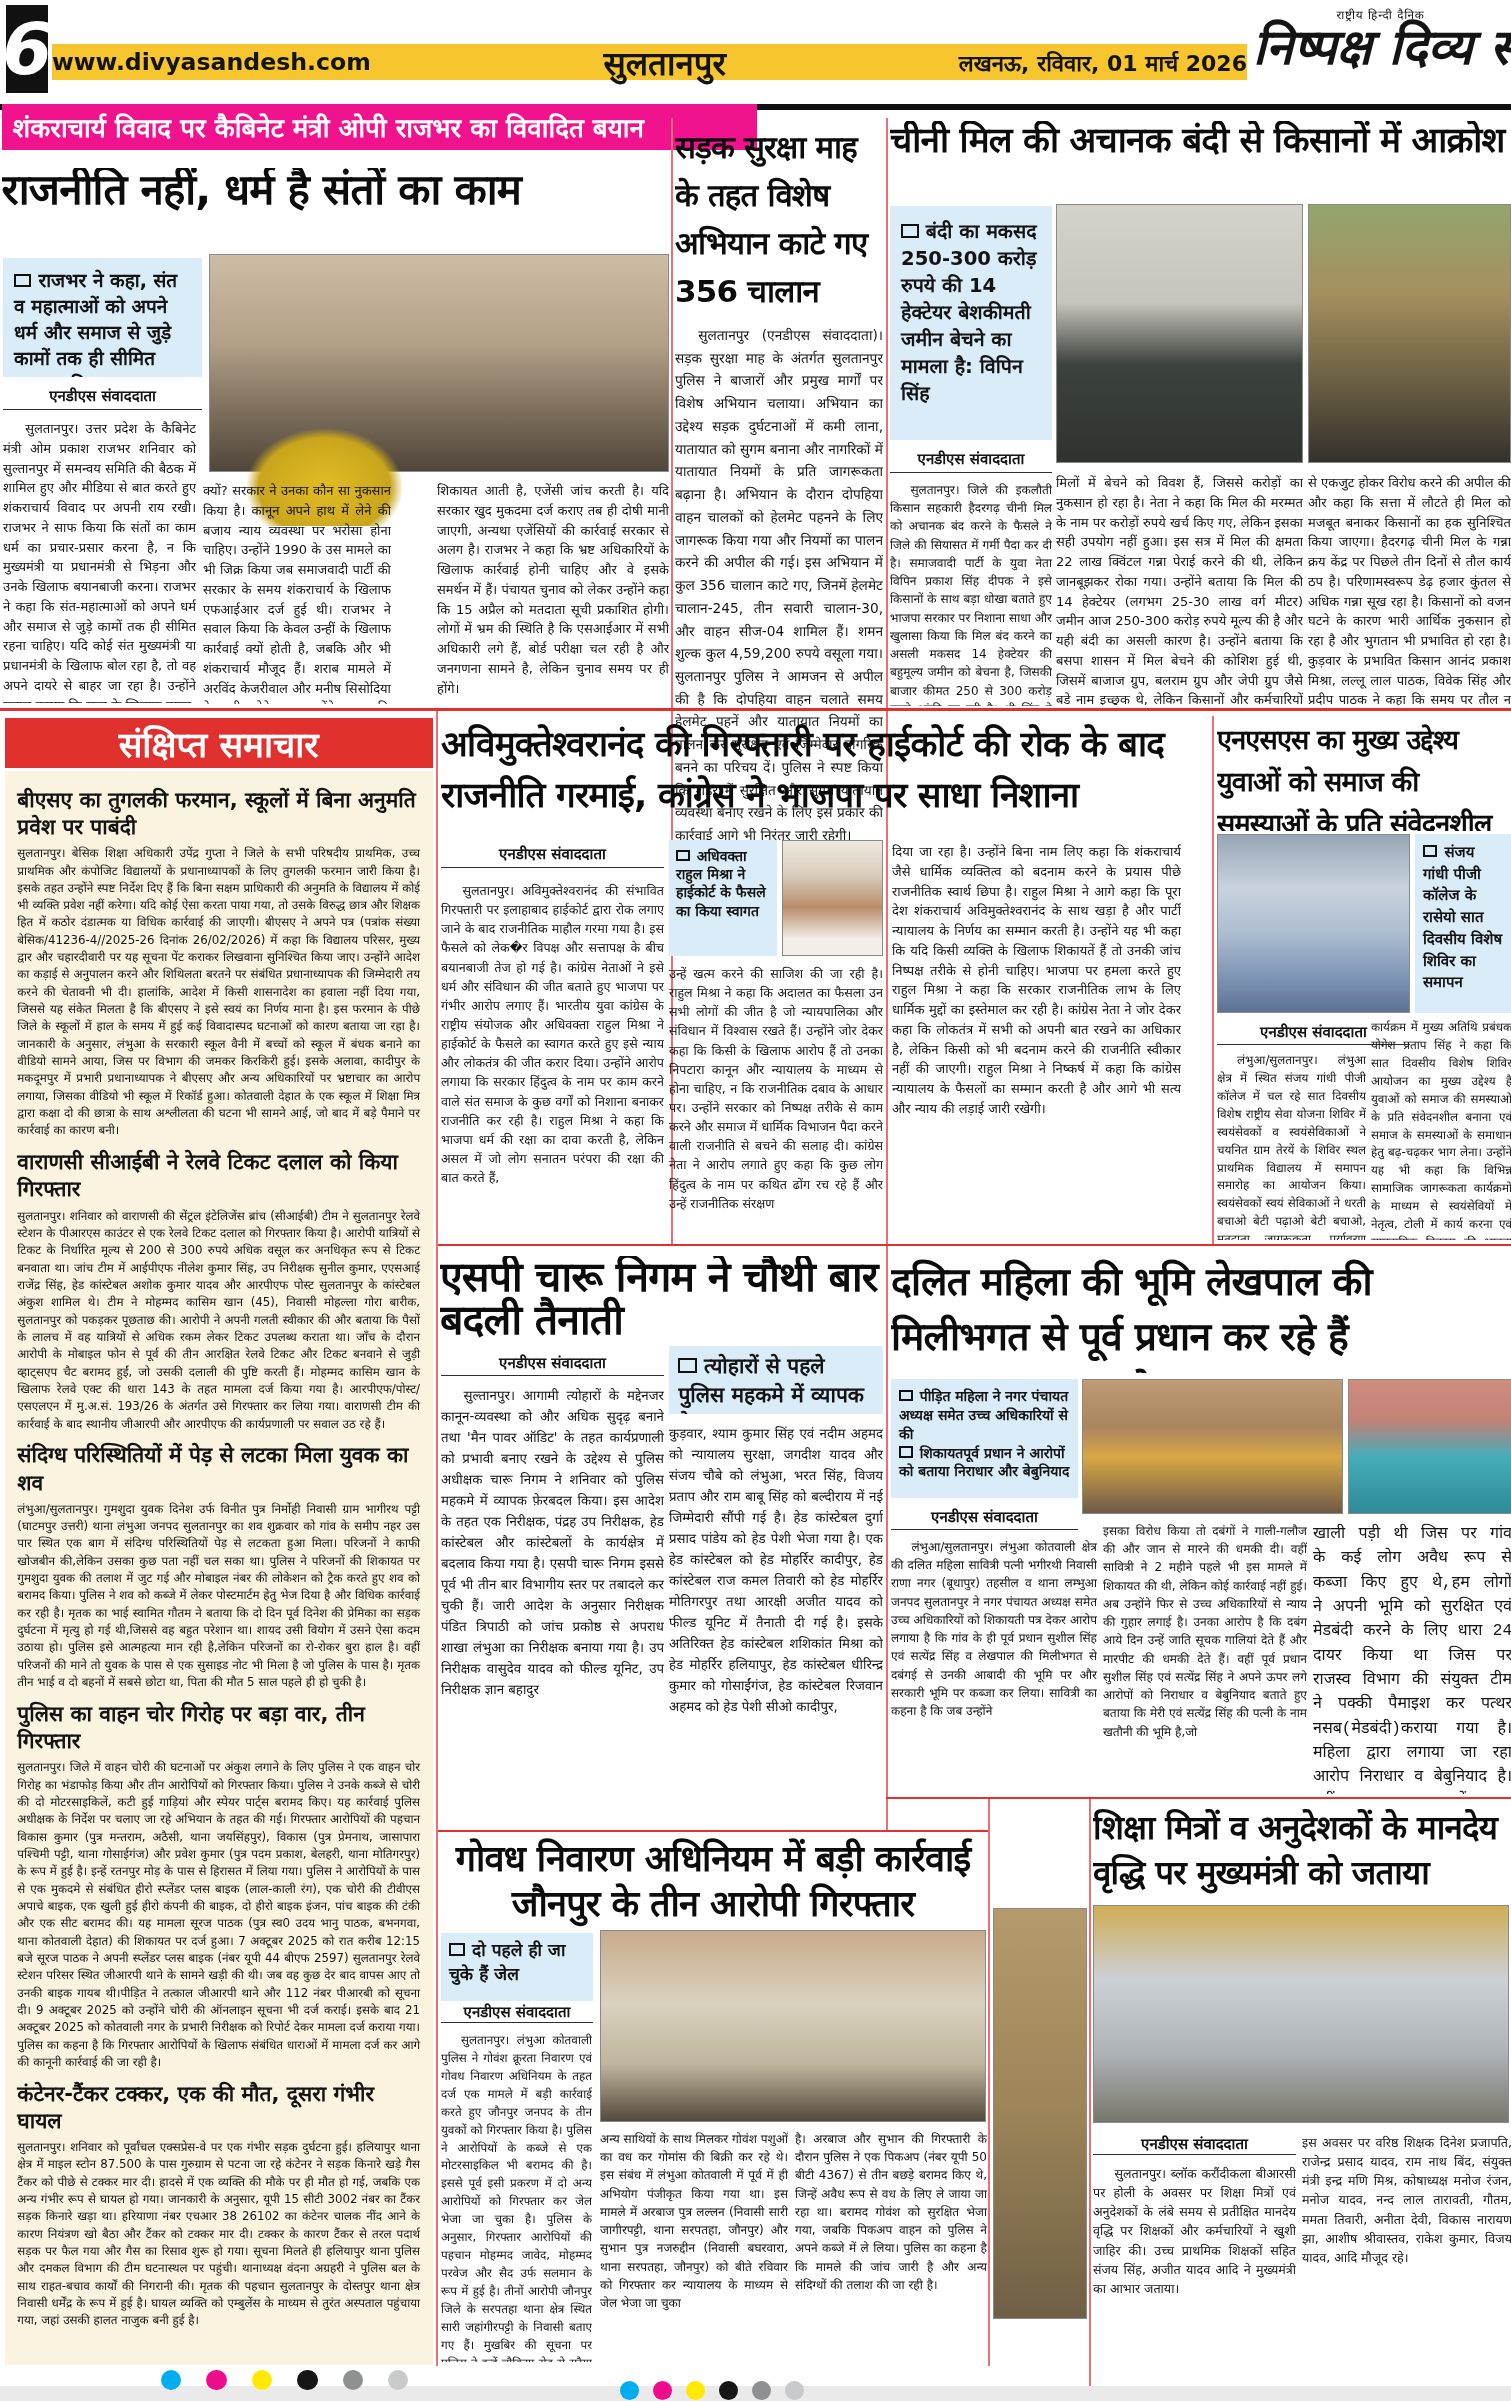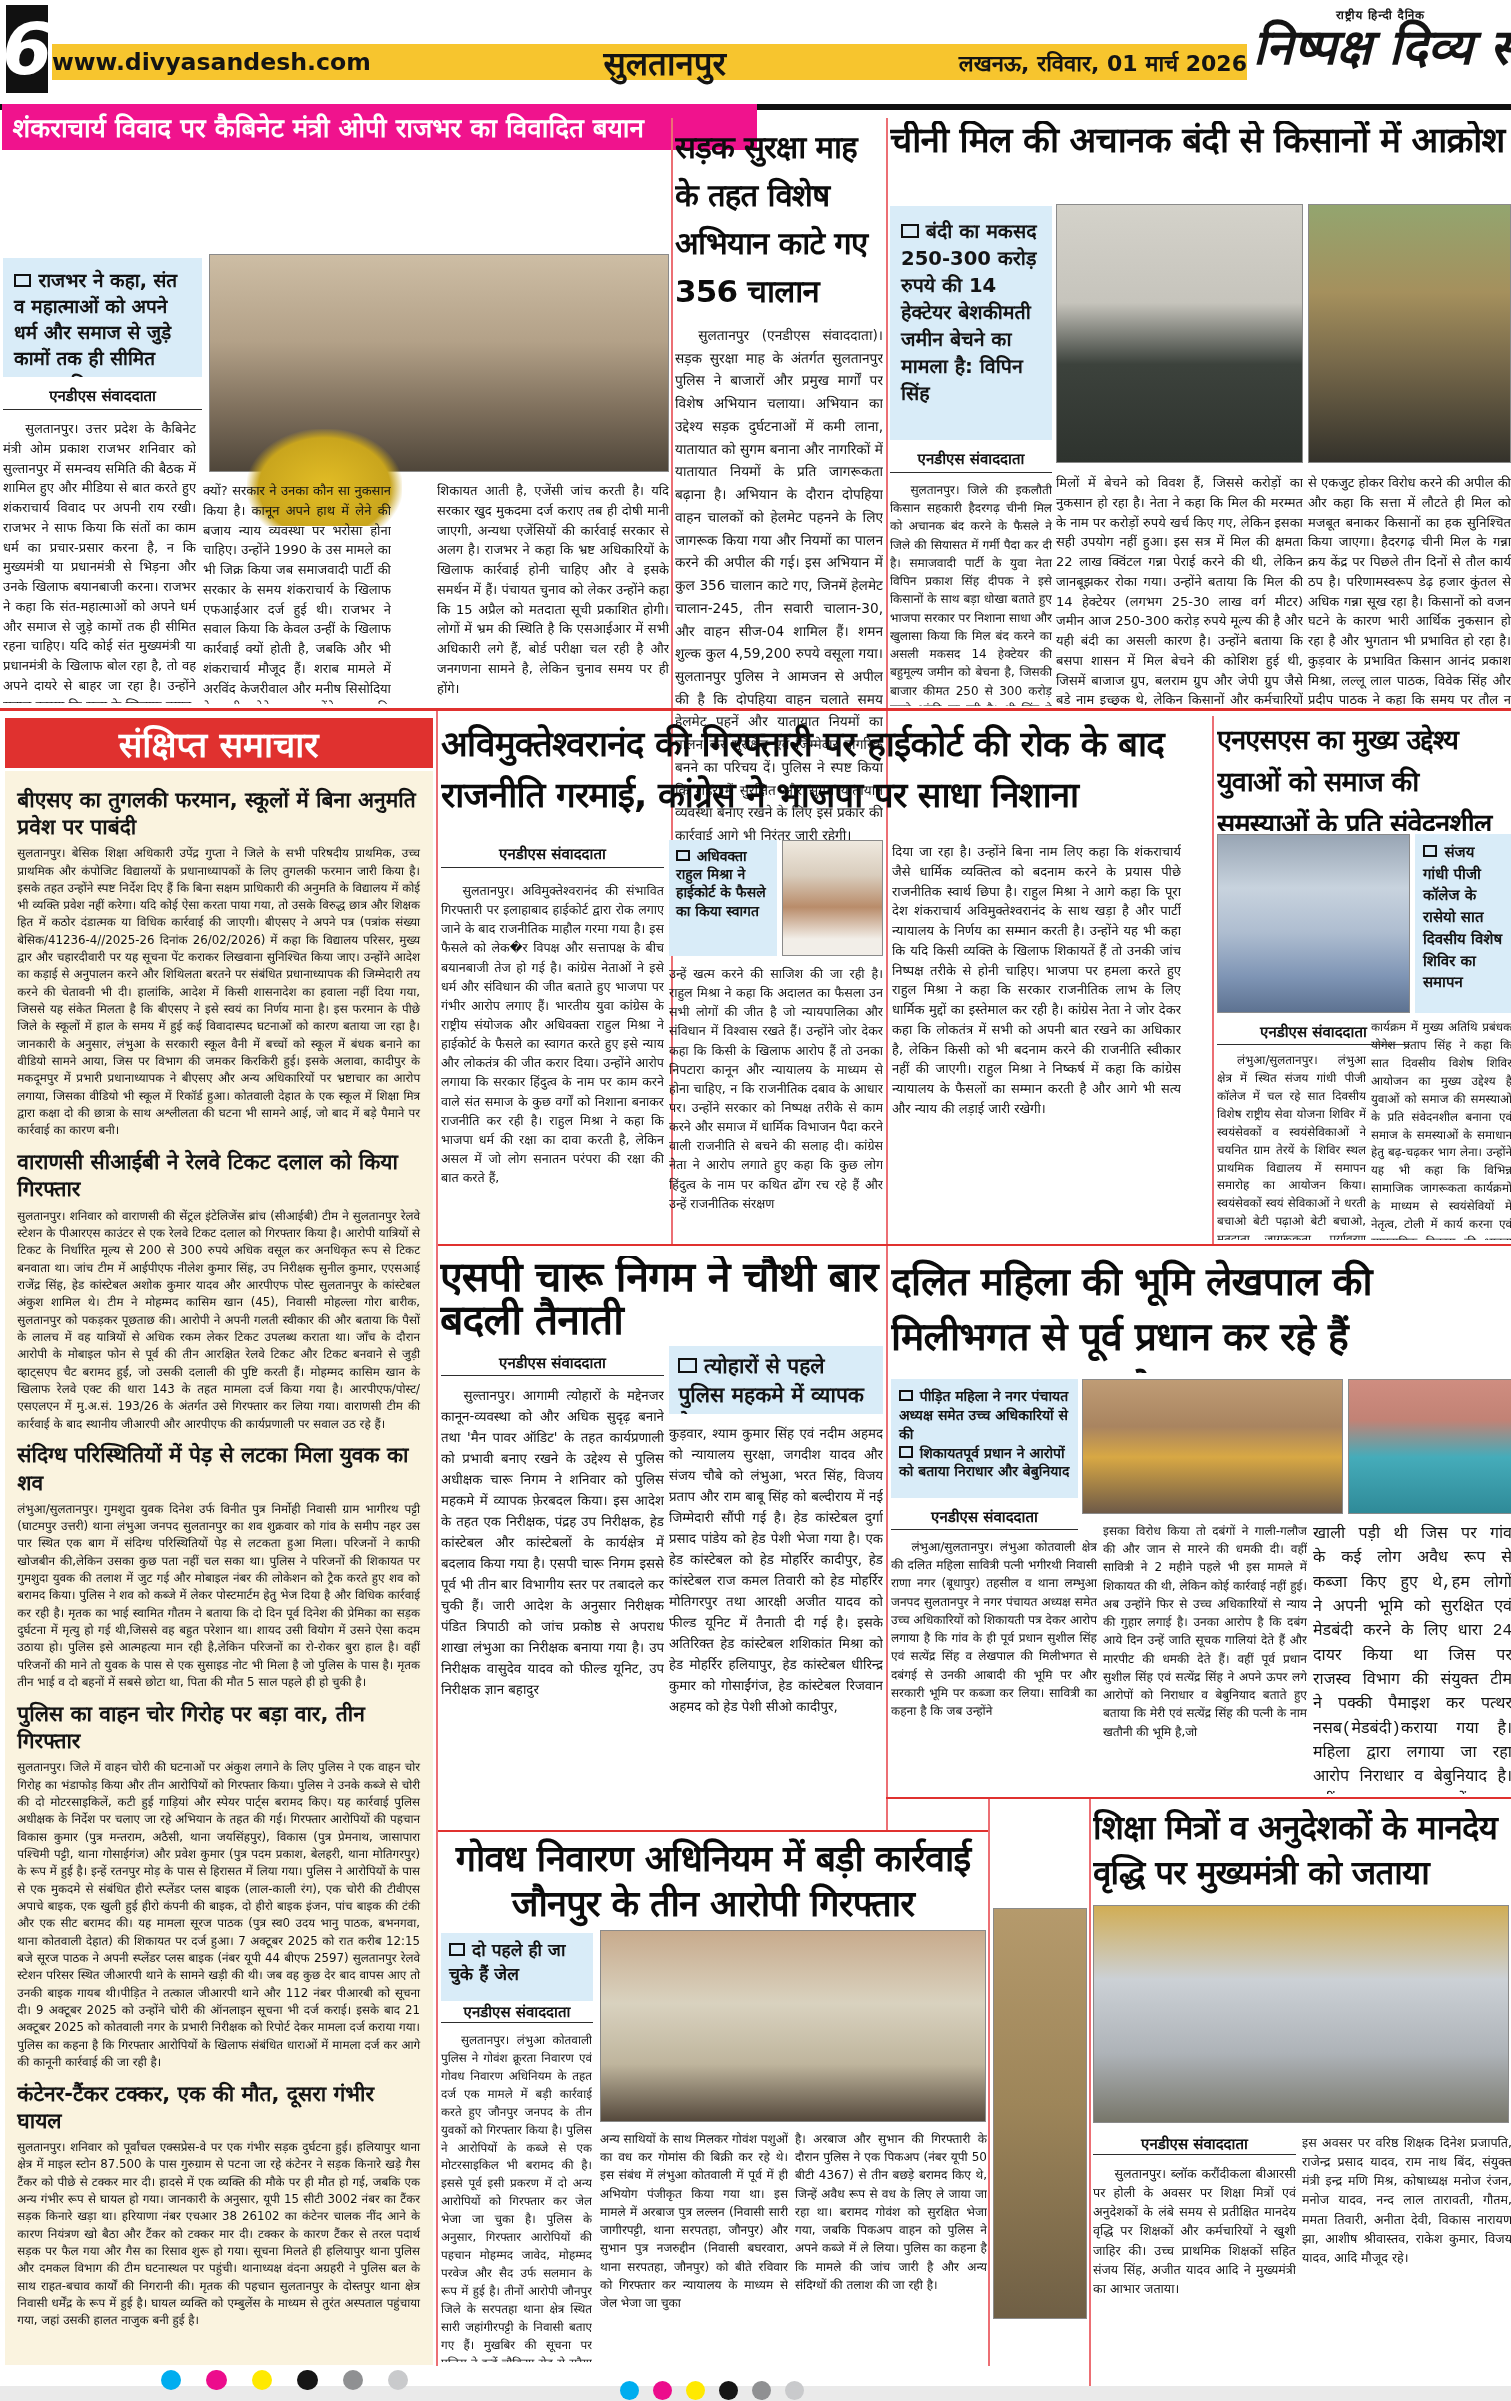--- a/index.html
+++ b/index.html
@@ -6,21 +6,21 @@
   .page{position:relative;width:1512px;height:2401px;background:#ffffff;overflow:hidden;
         font-family:"DejaVu Sans","Liberation Sans",sans-serif;color:#141414;}
   .abs{position:absolute;box-sizing:border-box;}
   
   .pagenum{background:#111;color:#fff;font-weight:800;display:flex;align-items:center;justify-content:center;font-size:72px;font-style:italic;}
   .topbar{background:#F7C52E;display:flex;align-items:center;justify-content:space-between;padding:0 0;}
   .topbar .site{font-weight:800;font-size:23.6px;}
   .topbar .edition{font-weight:800;font-size:33px;}
   .topbar .dateline{font-weight:800;font-size:22px;}
   .masthead-wrap{text-align:center;}
-  .masthead-tag{font-size:11.8px;font-weight:700;letter-spacing:0.8px;}
+  .masthead-tag{font-size:11.8px;font-weight:400;letter-spacing:0.8px;}
   .masthead{font-family:"DejaVu Serif","Liberation Serif",serif;font-style:italic;font-weight:800;font-size:49px;line-height:1.05;white-space:nowrap;}
   .black-rule{background:#101010;}
   
   .hrule{background:#E0312F;}
   .vrule{background:#EC6F74;}
   
   .kicker{background:#F0138D;color:#fff;font-weight:800;font-size:26px;display:flex;align-items:center;padding:0 11px;white-space:nowrap;overflow:hidden;}
   .headline{font-weight:800;color:#0c0c0c;letter-spacing:-0.8px;overflow:hidden;}
   .bluebox{background:#D9ECF8;font-weight:700;overflow:hidden;}
   .bullet{display:inline-block;width:0.70em;height:0.52em;border:2.4px solid #111;margin-right:7px;vertical-align:baseline;}
@@ -62,20 +62,21 @@
     <span class="edition">सुलतानपुर</span>
     <span class="dateline">लखनऊ, रविवार, 01 मार्च 2026</span>
   </div>
   <div class="abs masthead-wrap" style="left:1253px;top:6.3px;width:255px;height:94px;">
     <div class="masthead-tag">राष्ट्रीय हिन्दी दैनिक</div>
     <div class="masthead">निष्पक्ष दिव्य संदेश</div>
   </div>
   <div class="abs black-rule" style="left:0;top:104px;width:1512px;height:5.5px;"></div>
 
   <div class="abs kicker" style="left:1.6px;top:104px;width:755px;height:46px;">शंकराचार्य विवाद पर कैबिनेट मंत्री ओपी राजभर का विवादित बयान</div>
+  <div class="abs headline" style="left:1.6px;top:168px;width:667px;height:86px;font-size:42px;line-height:1.05;">राजनीति नहीं, धर्म है संतों का काम</div>
   <div class="abs bluebox" style="left:3.1px;top:258px;width:199px;height:119px;font-size:19px;padding:9.4px 11px;">
     <span class="bullet"></span><span>राजभर ने कहा, संत व महात्माओं को अपने धर्म और समाज से जुड़े कामों तक ही सीमित रहना चाहिए</span>
   </div>
   <div class="abs byline" style="left:3.1px;top:385px;width:199px;height:25px;">एनडीएस संवाददाता</div>
   <div class="abs photo ph-press" style="left:209px;top:254px;width:460px;height:218px;"></div>
   <div class="abs body-col indent" style="left:3.1px;top:419px;width:193px;height:284px;">
       <p>सुलतानपुर। उत्तर प्रदेश के कैबिनेट मंत्री ओम प्रकाश राजभर शनिवार को सुल्तानपुर में समन्वय समिति की बैठक में शामिल हुए और मीडिया से बात करते हुए शंकराचार्य विवाद पर अपनी राय रखी। राजभर ने साफ किया कि संतों का काम धर्म का प्रचार-प्रसार करना है, न कि मुख्यमंत्री या प्रधानमंत्री से भिड़ना और उनके खिलाफ बयानबाजी करना। राजभर ने कहा कि संत-महात्माओं को अपने धर्म और समाज से जुड़े कामों तक ही सीमित रहना चाहिए। यदि कोई संत मुख्यमंत्री या प्रधानमंत्री के खिलाफ बोल रहा है, तो वह अपने दायरे से बाहर जा रहा है। उन्होंने सवाल उठाया कि सत्ता के खिलाफ बयान</p>
     </div>
   <div class="abs body-col" style="left:203px;top:481px;width:188px;height:223px;">
       <p>क्यों? सरकार ने उनका कौन सा नुकसान किया है। कानून अपने हाथ में लेने की बजाय न्याय व्यवस्था पर भरोसा होना चाहिए। उन्होंने 1990 के उस मामले का भी जिक्र किया जब समाजवादी पार्टी की सरकार के समय शंकराचार्य के खिलाफ एफआईआर दर्ज हुई थी। राजभर ने सवाल किया कि केवल उन्हीं के खिलाफ कार्रवाई क्यों होती है, जबकि और भी शंकराचार्य मौजूद हैं। शराब मामले में अरविंद केजरीवाल और मनीष सिसोदिया के बरी होने पर उन्होंने कहा कि सीबीआई और ईडी जैसी एजेंसियां स्वतंत्र हैं। जब कोई</p>

